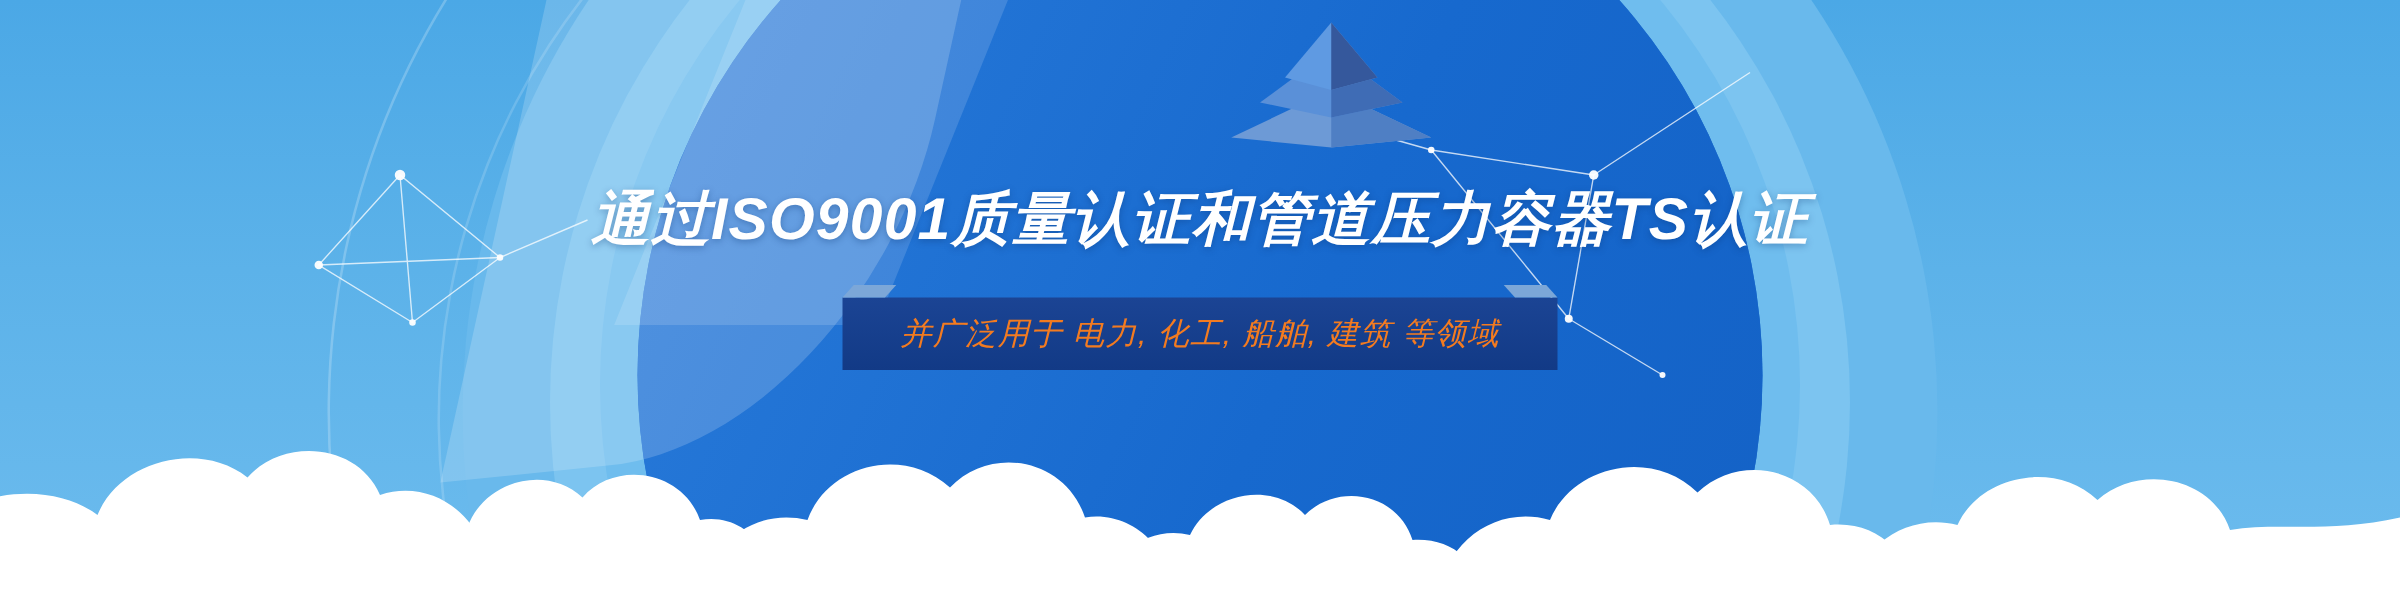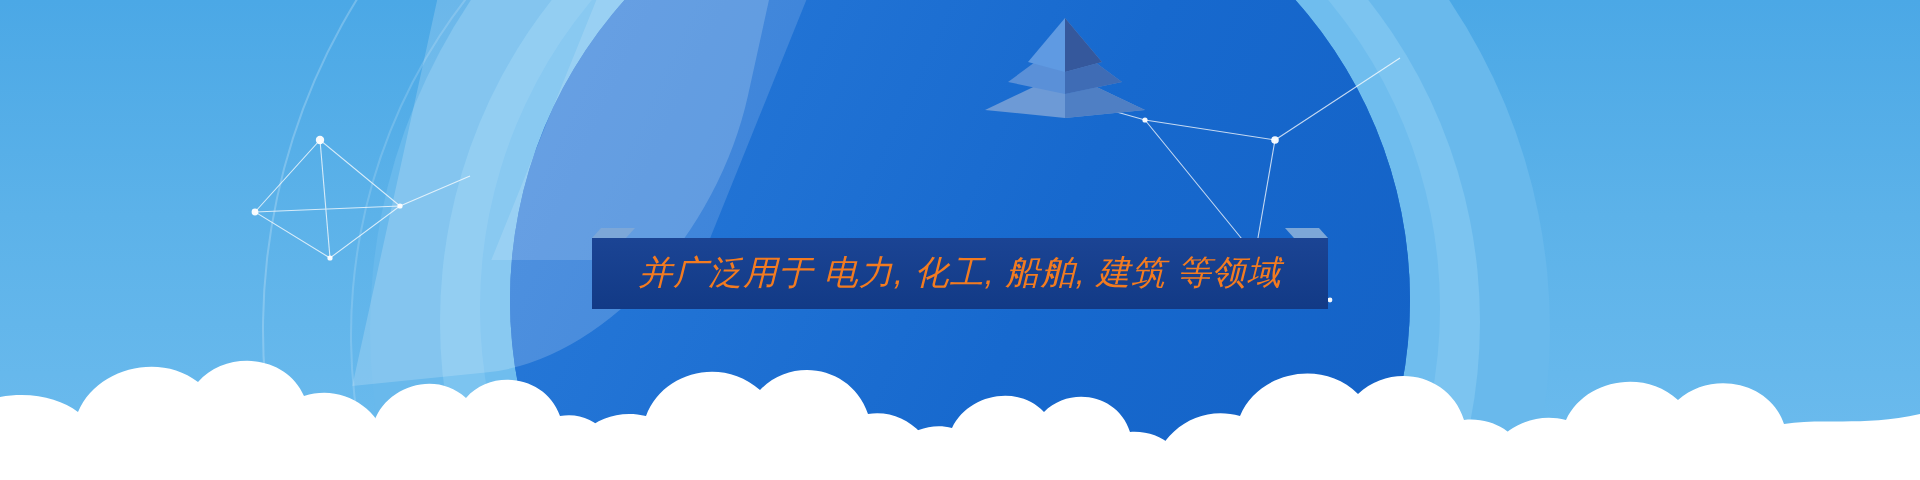--- a/index.html
+++ b/index.html
@@ -190,21 +190,21 @@
     position: absolute;
     right: 0px;
     top: -10px;
     width: 34px;
     height: 10px;
     background: #7ca7d8;
     transform: skewX(42deg);
     transform-origin: bottom right;
   }
   .ribbon-text {
-    font-size: 34px;
+    font-size: 25px;
     font-weight: 400;
     font-style: italic;
     color: #f37b20;
     white-space: nowrap;
     letter-spacing: 1px;
     margin-top: 36px;
   }
 
   
   .clouds {
@@ -269,20 +269,23 @@
     <polygon points="5,100 85,62 165,100 85,108" fill="#6d9ad6"></polygon>
     <polygon points="85,62 165,100 85,108" fill="#4f7fc4"></polygon>
 
     <polygon points="28,72 85,30 142,72 85,84" fill="#5a90d8"></polygon>
     <polygon points="85,30 142,72 85,84" fill="#3f6cb5"></polygon>
 
     <polygon points="48,52 85,8 122,52 85,62" fill="#5f9ae2"></polygon>
     <polygon points="85,8 122,52 85,62" fill="#35589c"></polygon>
   </svg>
 
+  <div class="headline-wrap">
+    <div class="headline">通过ISO9001质量认证和管道压力容器TS认证</div>
+  </div>
 
   <div class="ribbon-wrap">
     <div class="ribbon">
       <span class="ribbon-text">并广泛用于 电力, 化工, 船舶, 建筑 等领域</span>
     </div>
   </div>
 
   <svg class="clouds" width="1920" height="190" viewBox="0 0 1920 190" xmlns="http://www.w3.org/2000/svg" preserveAspectRatio="none">
     <g fill="#ffffff">
 

